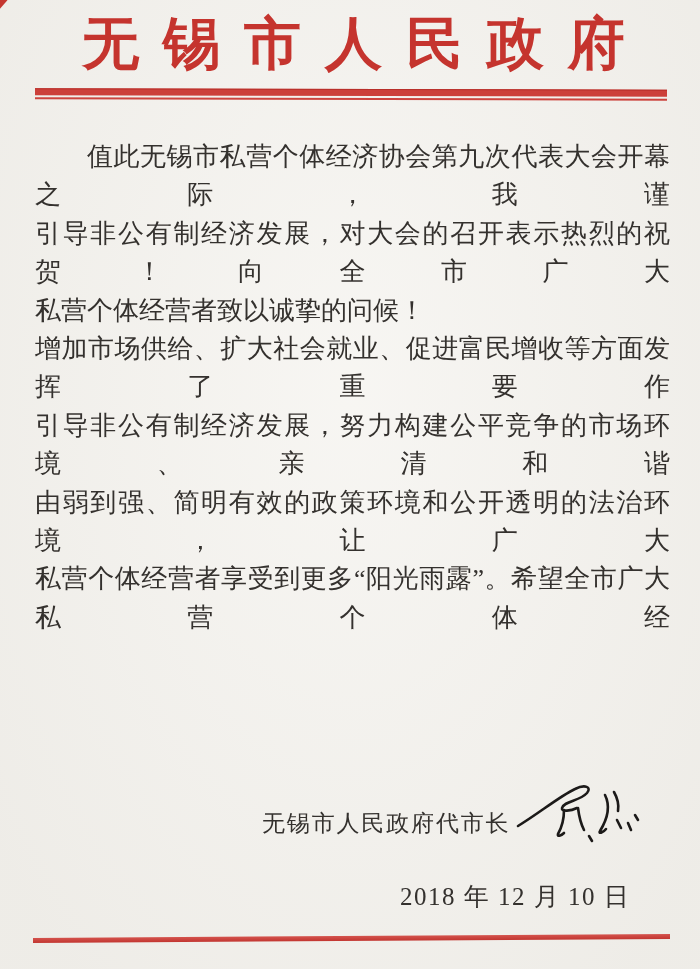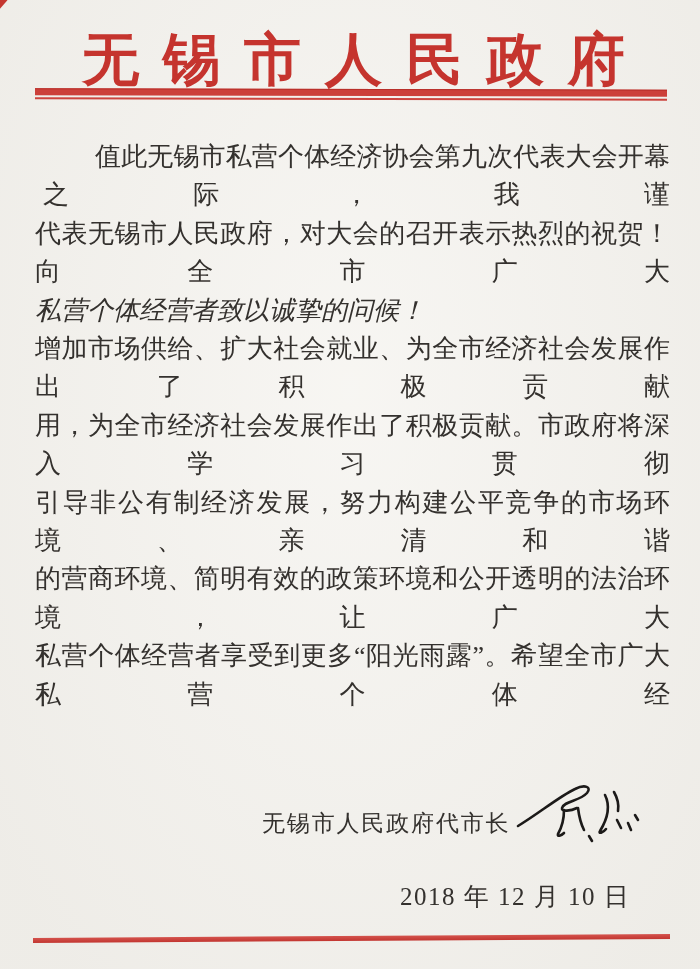--- a/index.html
+++ b/index.html
@@ -16,21 +16,21 @@
   
   .corner-artifact{
     position:absolute;left:-3px;top:-4px;
     width:0;height:0;
     border-left:16px solid #c5372f;
     border-bottom:14px solid transparent;
     transform:rotate(-8deg);
   }
   .letterhead-title{
     position:absolute;top:6px;left:0;right:0;
-    margin:16px;
+    margin:0;
     text-align:center;
     font-size:57px;
     font-weight:bold;
     color:#c5342e;
     letter-spacing:0.42em;
     text-indent:0.42em;
     white-space:nowrap;
     padding-left:7px;
   }
   .header-rule{
@@ -45,22 +45,22 @@
     font-size:26px;
     line-height:38.4px;
     color:#34312e;
   }
   .para{margin:0;}
   .line{
     text-align:justify;
     text-align-last:justify;
     -moz-text-align-last:justify;
   }
-  .line.first{text-indent:2em;margin-left:8px;}
-  .line.plast{text-align-last:left;font-style:italic;-moz-text-align-last:left;}
+  .line.first{text-indent:2em;}
+  .line.plast{text-align-last:left;-moz-text-align-last:left;}
   .signature-row{
     position:absolute;top:808px;left:262px;right:0;height:70px;
   }
   .signature-label{
     font-size:23px;
     letter-spacing:0.08em;
     color:#34312e;
     white-space:nowrap;
   }
   .signature-svg{
@@ -91,28 +91,27 @@
 
   <div class="header-rule">
     <div class="thick"></div>
     <div class="gap"></div>
     <div class="thin"></div>
   </div>
 
   <div class="body-text">
       <div class="para">
         <div class="line first">值此无锡市私营个体经济协会第九次代表大会开幕之际，我谨</div>
-        <div class="line">代表无锡市人民政府，对大会的召开表示热烈的祝贺！向全市广大</div>
+        <div class="line">引导非公有制经济发展，对大会的召开表示热烈的祝贺！向全市广大</div>
         <div class="line plast">私营个体经营者致以诚挚的问候！</div>
       </div>
       <div class="para">
-        <div class="line">增加市场供给、扩大社会就业、为全市经济社会发展作出了积极贡献</div>
-        <div class="line">用，为全市经济社会发展作出了积极贡献。市政府将深入学习贯彻</div>
+        <div class="line">增加市场供给、扩大社会就业、促进富民增收等方面发挥了重要作</div>
         <div class="line">引导非公有制经济发展，努力构建公平竞争的市场环境、亲清和谐</div>
-        <div class="line">的营商环境、简明有效的政策环境和公开透明的法治环境，让广大</div>
+        <div class="line">由弱到强、简明有效的政策环境和公开透明的法治环境，让广大</div>
         <div class="line">私营个体经营者享受到更多“阳光雨露”。希望全市广大私营个体经</div>
       </div>
     </div>
 
   <div class="signature-row">
     <span class="signature-label">无锡市人民政府代市长</span>
     <svg class="signature-svg" width="150" height="95" viewBox="0 0 150 95">
       <g fill="none" stroke="#1c1a19" stroke-width="2.6" stroke-linecap="round" stroke-linejoin="round">
         <path d="M14,48 C34,36 56,18 71,11 C81,6 88,9 83,15 C76,23 60,23 58,30 C57,34 67,33 73,30"></path>
         <path d="M60,32 C60,40 58,49 54,56 C53,59 57,58 60,55"></path>

